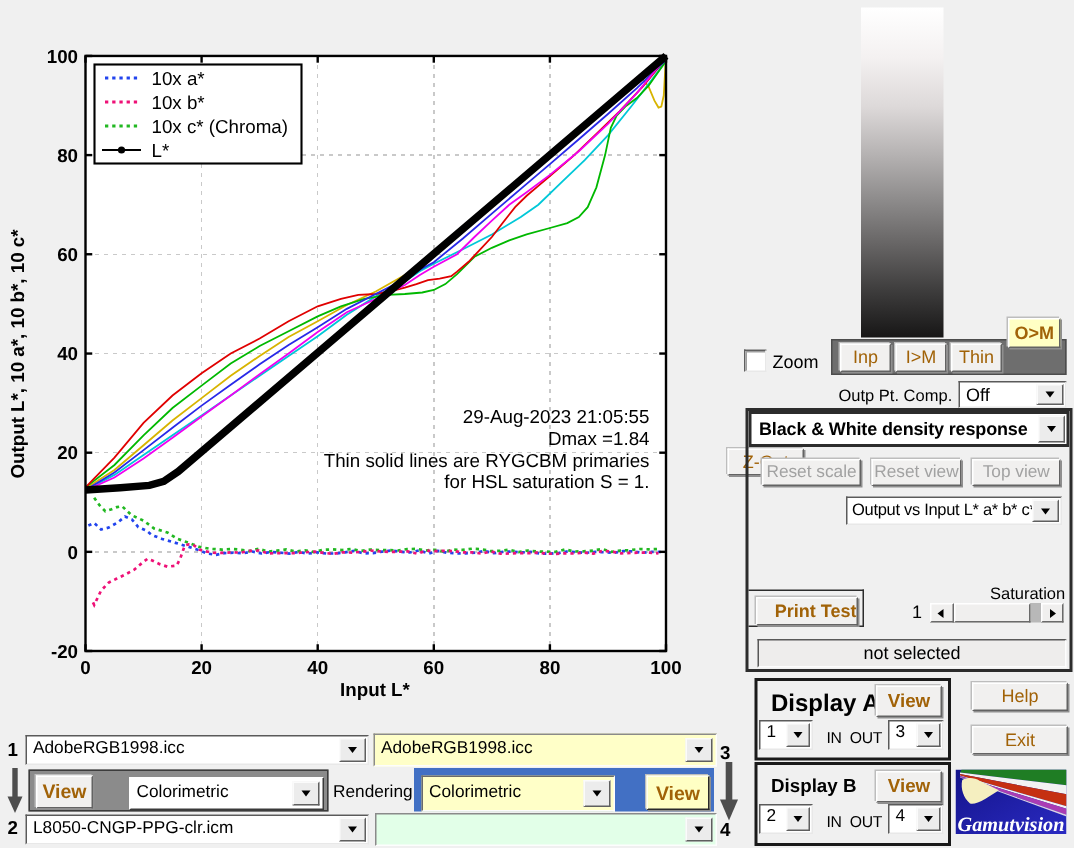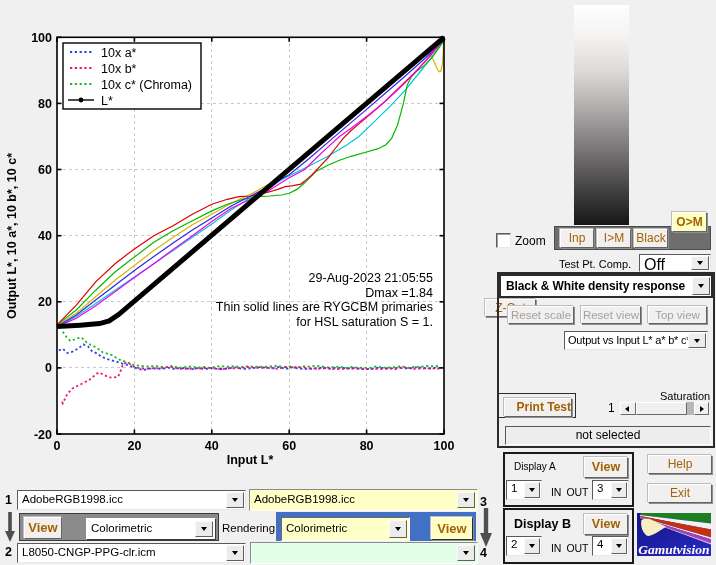--- a/index.html
+++ b/index.html
@@ -112,27 +112,27 @@
 
 <div class="ab" style="left:574px;top:5px;width:55px;height:220px;
  background:linear-gradient(#ffffff 0%,#f4f1f1 15%,#ddd9d9 30%,#b4b1b1 45%,#8e8c8c 58%,#666464 72%,#3d3c3c 86%,#171616 100%);"></div>
 
 <div class="ab" style="left:496px;top:233px;width:13px;height:13px;background:#fff;border:1px solid;border-color:#5f5f5f #e8e8e8 #e8e8e8 #5f5f5f;box-shadow:inset 1px 1px 0 #9f9f9f;"></div>
 <div class="ab t12" style="left:515px;top:234px;">Zoom</div>
 
 <div class="ab" style="left:554px;top:226px;width:157px;height:24px;background:#6e6e6e;border:1px solid #4c4c4c;box-sizing:border-box;"></div>
 <div class="btn" style="left:560px;top:229px;width:32px;height:17px;line-height:17px;">Inp</div>
 <div class="btn" style="left:597px;top:229px;width:32px;height:17px;line-height:17px;text-align:center;">I&gt;M</div>
-<div class="btn" style="left:634px;top:229px;width:32px;height:17px;line-height:17px;">Black</div>
+<div class="btn" style="left:634px;top:229px;width:32px;height:17px;line-height:17px;">Thin</div>
 <div class="btn" style="left:672px;top:212px;width:33px;height:18px;line-height:18px;background:#ffffc4;"><b>O&gt;M</b></div>
 
 <div class="btn" style="left:485px;top:252px;width:49px;height:16px;line-height:16px;margin-top:47px;">Z-Out</div>
-<div class="ab" style="left:559px;top:258px;font-size:11px;">Test Pt. Comp.</div>
+<div class="ab" style="left:559px;top:258px;font-size:11px;">Outp Pt. Comp.</div>
 <div class="combo" style="left:639px;top:254px;width:70px;height:16px;">
-    <span class="tx" style="top:1px;font-size:16px;">Off</span>
+    <span class="tx" style="top:1px;font-size:12px;">Off</span>
     <span class="cbtn"></span>
   </div>
 
 <div class="ab" style="left:497px;top:272px;width:218px;height:176px;border:2px solid #2c2c2c;box-sizing:border-box;"></div>
 <div class="ab" style="left:499px;top:274px;width:214px;height:24px;border:2px solid #2c2c2c;box-sizing:border-box;background:#fff;">
  <span class="ab" style="left:5px;top:3px;font-size:12px;font-weight:bold;white-space:nowrap;letter-spacing:-0.1px;">Black &amp; White density response</span>
  <span class="cbtn" style="right:1px;"></span>
 </div>
 
 <div class="btn" style="left:508px;top:306px;width:64px;height:16px;line-height:16px;color:#a2a2a2;font-size:11.5px;">Reset scale</div>
@@ -153,21 +153,21 @@
 <div class="ab" style="left:620px;top:402px;width:16px;height:13px;background:#f0efee;border:1px solid;border-color:#fff #6a6a6a #6a6a6a #fff;box-sizing:border-box;">
     <span style="position:absolute;left:4px;top:2.5px;width:0;height:0;border-top:3.5px solid transparent;border-bottom:3.5px solid transparent;border-right:4.5px solid #000;"></span>
   </div>
 <div class="ab" style="left:694px;top:402px;width:15px;height:13px;background:#f0efee;border:1px solid;border-color:#fff #6a6a6a #6a6a6a #fff;box-sizing:border-box;">
     <span style="position:absolute;left:4.5px;top:2.5px;width:0;height:0;border-top:3.5px solid transparent;border-bottom:3.5px solid transparent;border-left:4.5px solid #000;"></span>
   </div>
 
 <div class="ab" style="left:505px;top:426px;width:204px;height:17px;background:#eeedec;border:1px solid;border-color:#585858 #fdfdfd #fdfdfd #585858;text-align:center;font-size:12px;line-height:16px;">not selected</div>
 
 <div class="bx" style="left:503px;top:452px;width:127px;height:51px;">
- <span class="ab" style="left:9px;top:7px;font-size:10px;font-weight:normal;">Display A</span>
+ <span class="ab" style="left:9px;top:7px;font-size:16px;font-weight:bold;">Display A</span>
  <span class="ab" style="left:46px;top:32px;font-size:10.5px;letter-spacing:-0.2px;">IN&nbsp; OUT</span>
 </div>
 <div class="btn" style="left:584px;top:457px;width:42px;height:19px;line-height:19px;font-size:12.5px;"><b>View</b></div>
 <div class="combo" style="left:506px;top:480px;width:34px;height:18px;">
     <span class="tx" style="top:1px;">1</span>
     <span class="cbtn" style="width:14px;"></span>
   </div>
 <div class="combo" style="left:592px;top:480px;width:35px;height:18px;">
     <span class="tx" style="top:1px;">3</span>
     <span class="cbtn" style="width:14px;"></span>

